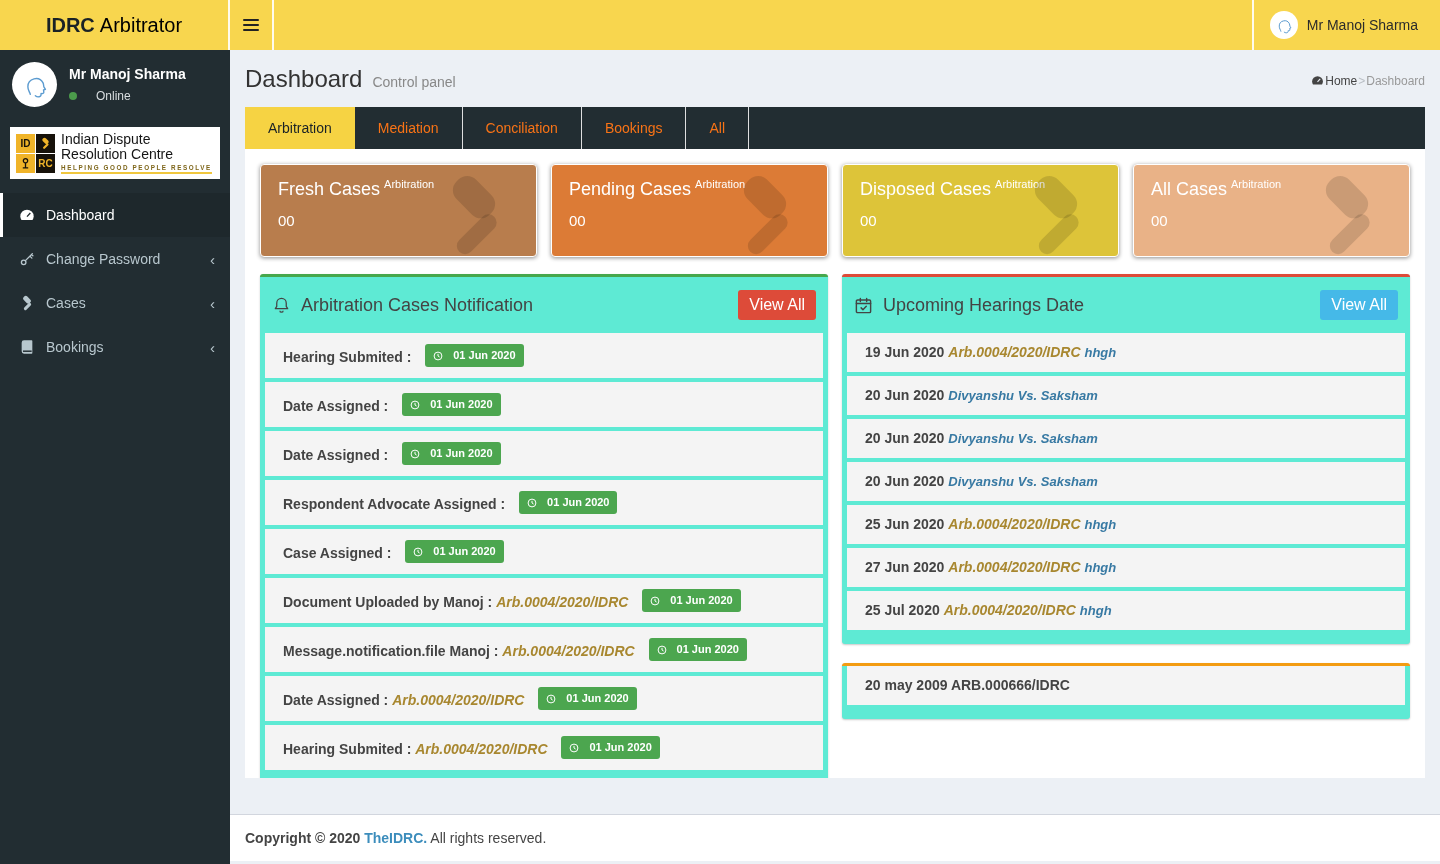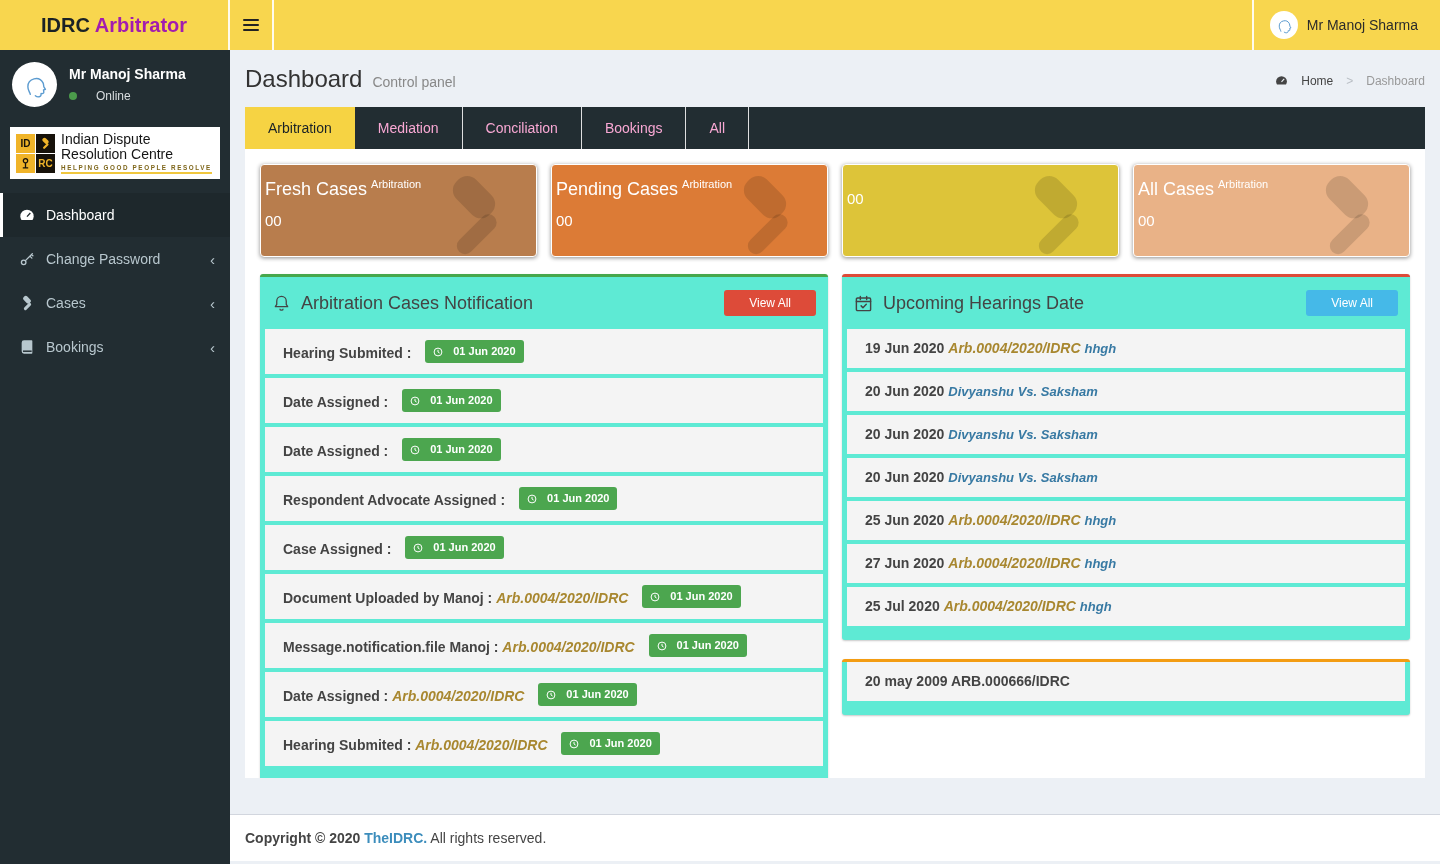--- a/index.html
+++ b/index.html
@@ -4,21 +4,21 @@
 <style>
   * { margin:0; padding:0; box-sizing:border-box; }
   html,body { width:1440px; height:864px; overflow:hidden; }
   body { font-family:"Liberation Sans", sans-serif; background:#ecf0f5; color:#444; }
 
   
   .header { position:fixed; top:0; left:0; width:1440px; height:50px; display:flex; z-index:50; }
   .brand { width:230px; background:#f8d64e; display:flex; align-items:center; justify-content:center;
            font-size:20px; color:#1a2226; border-right:2px solid rgba(255,255,255,.9); }
   .brand b { font-weight:bold; margin-right:5px; }
-  .brand span.light { font-weight:700; color:#a21caf; }
+  .brand span.light { font-weight:400; color:#000000; }
   .navbar { flex:1; background:#f8d64e; display:flex; align-items:center; justify-content:space-between; }
   .hamburger { width:44px; height:50px; display:flex; flex-direction:column; align-items:center; justify-content:center;
                gap:3px; cursor:pointer; border-right:2px solid rgba(255,255,255,.9); }
   .hamburger i { display:block; width:16px; height:2px; background:#222; border-radius:1px; }
   .user-chip { height:50px; display:flex; align-items:center; gap:9px; padding:0 22px 0 16px;
                border-left:2px solid rgba(255,255,255,.9); cursor:pointer; }
   .user-chip .avatar-sm { width:28px; height:28px; border-radius:50%; background:#fff; display:flex; align-items:center; justify-content:center; }
   .user-chip .name { font-size:14px; color:#2b2b2b; }
 
   
@@ -46,51 +46,51 @@
   .menu-item .mi-icon svg { width:16px; height:16px; }
   .menu-item .mi-chevron { margin-left:auto; font-size:15px; color:#b8c7ce; line-height:1; }
   .menu-item .needle { stroke:#222d32; }
   .menu-item.active .needle { stroke:#1e282c; }
 
   
   .main { margin-left:230px; padding-top:50px; }
   .content-header { padding:15px 15px 14px; display:flex; align-items:baseline; }
   .page-title { font-size:24px; font-weight:400; color:#333; }
   .page-subtitle { font-size:14px; color:#888; margin-left:10px; }
-  .breadcrumb { margin-left:auto; font-size:12px; display:flex; align-items:center; gap:13px; color:#444; }
+  .breadcrumb { margin-left:auto; font-size:12px; display:flex; align-items:center; gap:1px; color:#444; }
   .breadcrumb svg { width:13px; height:13px; }
   .breadcrumb .needle { stroke:#ecf0f5; }
   .breadcrumb .sep { color:#b9bec4; }
   .breadcrumb .current { color:#999; }
   .breadcrumb .home { cursor:pointer; }
 
   .content { padding:0 15px; }
   .tab-bar { background:#222d32; display:flex; height:42px; }
-  .tab { padding:0 23px; line-height:42px; color:#f9a8d4; font-size:14px; cursor:pointer;
+  .tab { padding:0 23px; line-height:42px; color:#f97316; font-size:14px; cursor:pointer;
          border-right:1px solid rgba(255,255,255,.85); }
   .tab.active { background:#f6d343; color:#1a2226; border-right:none; }
 
   .tab-content { background:#fff; height:629px; overflow:hidden; padding:8px; }
 
   
   .cards-row { display:flex; }
   .stat-card { flex:1; margin:7px; height:93px; border-radius:4px; position:relative; overflow:hidden;
-               color:#fff; padding:13px 4px; border:1px solid #fff; box-shadow:0 1px 4px rgba(0,0,0,.45); }
+               color:#fff; padding:13px 17px; border:1px solid #fff; box-shadow:0 1px 4px rgba(0,0,0,.45); }
   .stat-card .ct { font-size:18px; }
   .stat-card .ct sup { font-size:11px; font-weight:400; margin-left:4px; }
   .stat-card .cv { font-size:15px; margin-top:12px; }
   .stat-card .gavel { position:absolute; right:12px; top:6px; width:100px; height:88px; fill:rgba(0,0,0,.13); }
 
   
   .panels-row { display:flex; align-items:flex-start; }
   .panel-col { flex:1; margin:10px 7px 0; }
   .panel { background:#5eead4; border-radius:3px; box-shadow:0 1px 2px rgba(0,0,0,.22); }
   .panel-header { display:flex; align-items:center; gap:10px; padding:13px 12px; font-size:18px; color:#444; }
   .panel-header svg { width:19px; height:19px; }
-  .view-all { margin-left:auto; color:#fff; font-size:12px; padding:6px 25px; border:none;
+  .view-all { margin-left:auto; color:#fff; font-size:16px; padding:6px 11px; border:none;
               border-radius:3px; cursor:pointer; font-family:inherit; }
   .item-list { padding:0 5px 10px; }
   .row-item { background:#f4f4f4; margin:0 0 4px; padding:11px 18px; font-size:14px; font-weight:bold;
               color:#444; line-height:17px; }
   .case-link { color:#a8872f; font-style:italic; cursor:pointer; }
   .party-link { color:#3779a3; font-style:italic; font-size:13px; cursor:pointer; }
   .badge-date { display:inline-flex; align-items:center; gap:10px; background:#4ca64f; color:#fff;
                 font-size:11px; font-weight:bold; padding:3px 8px; border-radius:3px; margin-left:10px;
                 vertical-align:1px; }
   .badge-date svg { width:10px; height:10px; }
@@ -247,20 +247,21 @@
   </div>
           <div class="stat-card" style="background: rgb(220, 123, 54);">
     <div class="ct"><span class="t">Pending Cases</span><sup class="tag">Arbitration</sup></div>
     <div class="cv">00</div>
     <svg class="gavel" viewBox="0 0 64 64">
       <rect x="22" y="2" width="20" height="34" rx="9" transform="rotate(-45 32 19)"></rect>
       <rect x="28" y="28" width="12" height="36" rx="6" transform="rotate(45 34 46)"></rect>
     </svg>
   </div>
           <div class="stat-card" style="background: rgb(221, 196, 57);">
+    <div class="ct"><span class="t">Disposed Cases</span><sup class="tag">Arbitration</sup></div>
     <div class="cv">00</div>
     <svg class="gavel" viewBox="0 0 64 64">
       <rect x="22" y="2" width="20" height="34" rx="9" transform="rotate(-45 32 19)"></rect>
       <rect x="28" y="28" width="12" height="36" rx="6" transform="rotate(45 34 46)"></rect>
     </svg>
   </div>
           <div class="stat-card" style="background: rgb(233, 178, 135);">
     <div class="ct"><span class="t">All Cases</span><sup class="tag">Arbitration</sup></div>
     <div class="cv">00</div>
     <svg class="gavel" viewBox="0 0 64 64">

